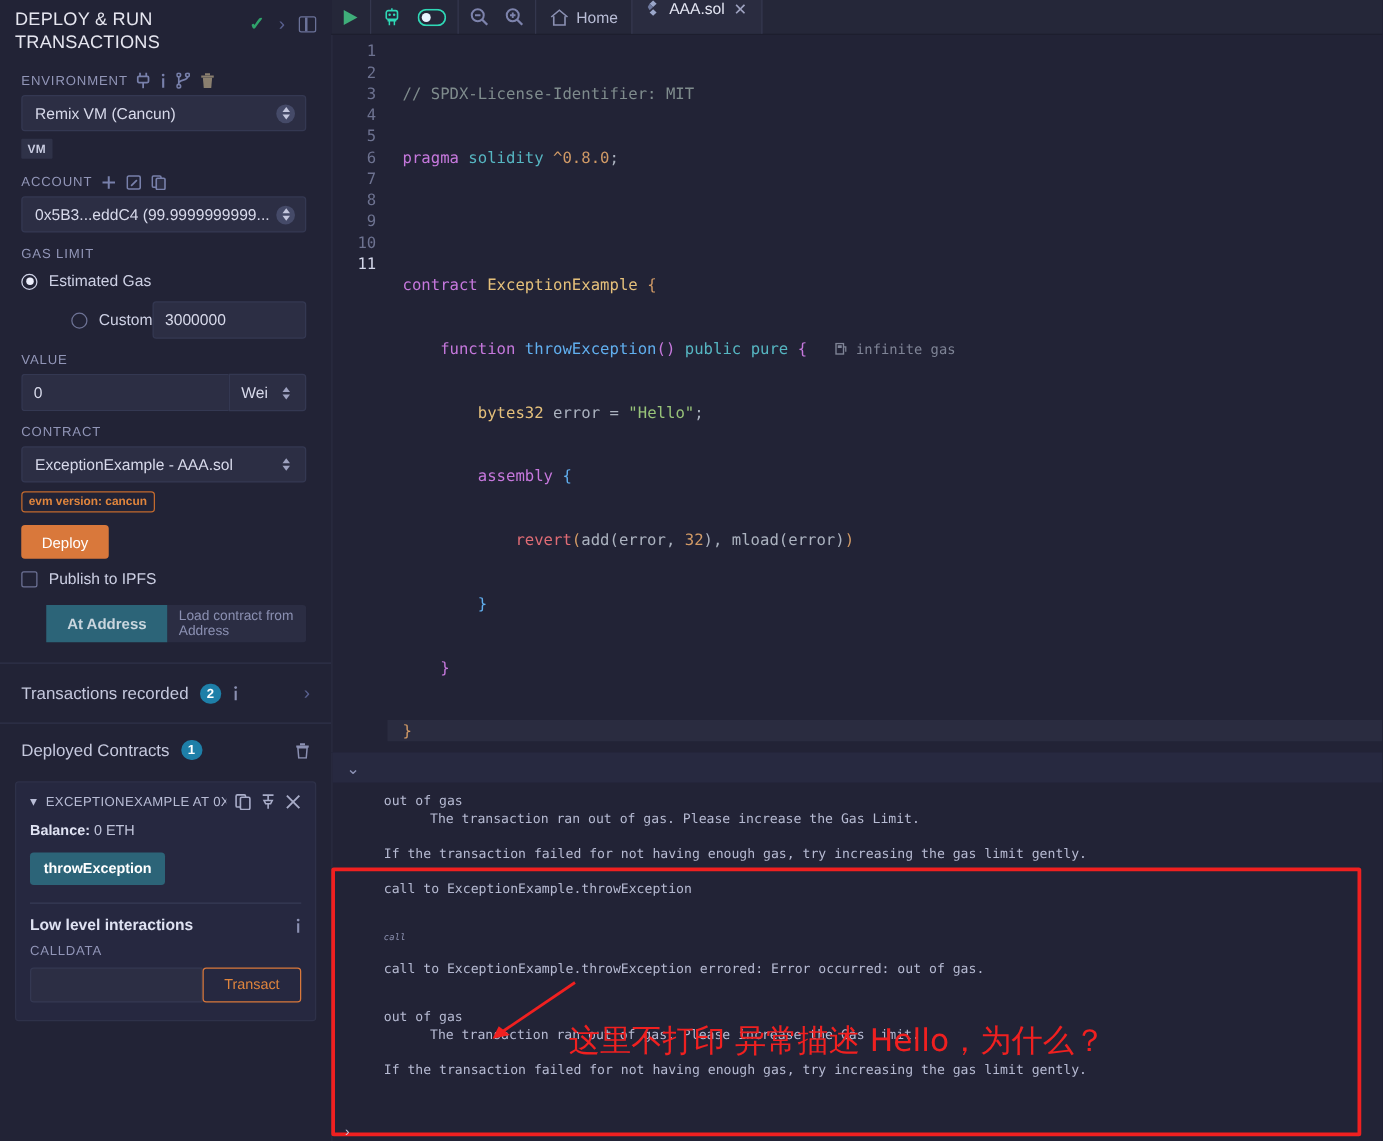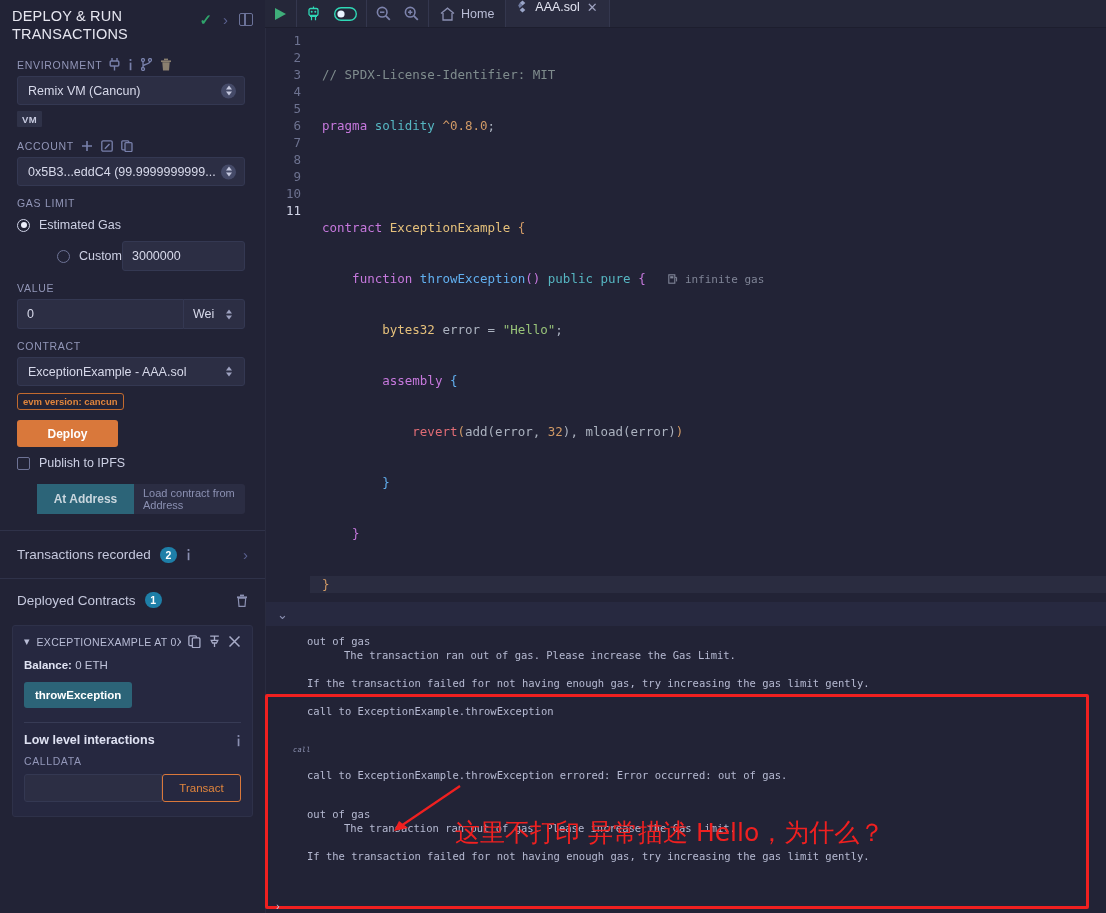--- a/index.html
+++ b/index.html
@@ -98,23 +98,23 @@
     border-radius: 0 3px 3px 0; color: #d7d9ea; font-size: 12.5px;
     display:flex; align-items:center; padding-left: 9px; position: relative;
   }
 
   .evm-badge {
     display:inline-block; margin-top: 7px;
     border: 1px solid #c26a2e; color: #e0853d; background: transparent;
     font-size: 9.5px; font-weight: bold; border-radius: 3px; padding: 2px 5px;
   }
   .deploy-btn {
-    margin-top: 10px; width: 101px; height: 27px; background: #d9783b;
+    margin-top: 10px; width: 70px; height: 27px; background: #d9783b;
     color: #ffffff; border: none; border-radius: 3px; font-size: 12px;
-    font-weight: bold; cursor: pointer; font-family: inherit;
+    font-weight: normal; cursor: pointer; font-family: inherit;
   }
   .ipfs-row { display:flex; align-items:center; gap: 9px; margin-top: 9px; }
   .chk { width: 13px; height: 13px; border: 1.5px solid #6e7396; border-radius: 2px; flex:0 0 13px; }
 
   .ataddr-row { display:flex; margin-top: 14px; width: 228px; height: 30px; border-radius: 3px; overflow: hidden; padding-left: 20px; }
   .ataddr-btn {
     width: 97px; background: #2c6478; color: #c9d6de; font-size: 12px; font-weight: bold;
     display:flex; align-items:center; justify-content:center; border: none; font-family: inherit; cursor: pointer;
   }
   .ataddr-input {
@@ -204,21 +204,21 @@
   .chev-dn { color: #8b90b2; font-size: 13px; line-height: 1; cursor: pointer; }
   .term-body {
     flex: 1; overflow: hidden; position: relative;
     font-family: "DejaVu Sans Mono", monospace; font-size: 10.5px; line-height: 14px;
     color: #b6bad2; padding: 8px 0 0 0;
   }
   .t-line { padding-left: 41px; white-space: pre; height: 14px; }
   .t-line.indent { padding-left: 78px; }
   .t-gap { height: 14px; }
   .t-gap.sm { height: 11px; }
-  .call-row { display:flex; align-items:center; padding-left: 27px; height: 14px; justify-content: space-between; }
+  .call-row { display:flex; align-items:center; padding-left: 41px; height: 14px; justify-content: space-between; }
   .call-tag { width: 38px; font-size: 7px; color: #9196b6; font-style: italic; letter-spacing:.2px; }
   .call-txt { color: #b6bad2; white-space: pre; }
   .call-txt b { color: #e3e6f5; }
 
   .redbox {
     position: absolute; left: 265px; top: 694px; width: 824px; height: 215px;
     border: 3px solid #f02020; border-radius: 2px; pointer-events: none; z-index: 20;
   }
   .annot {
     position: absolute; left: 455px; top: 816px; z-index: 22;

